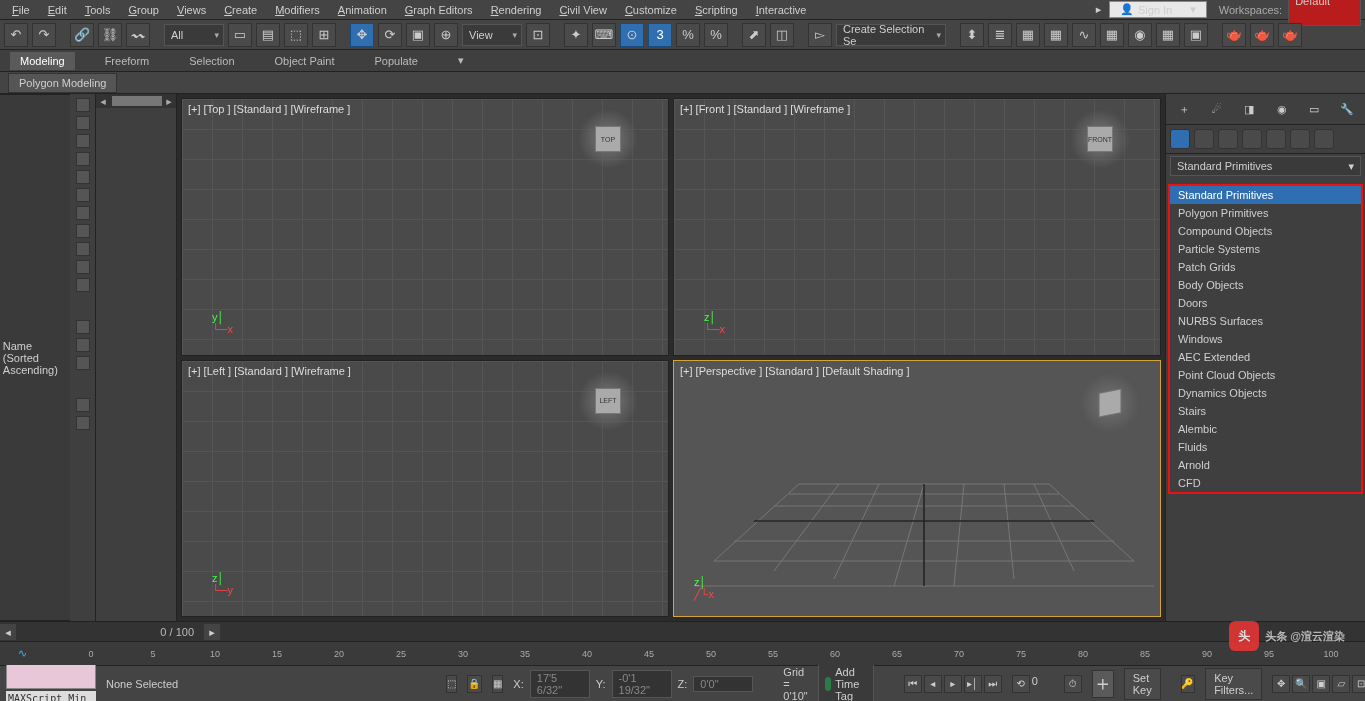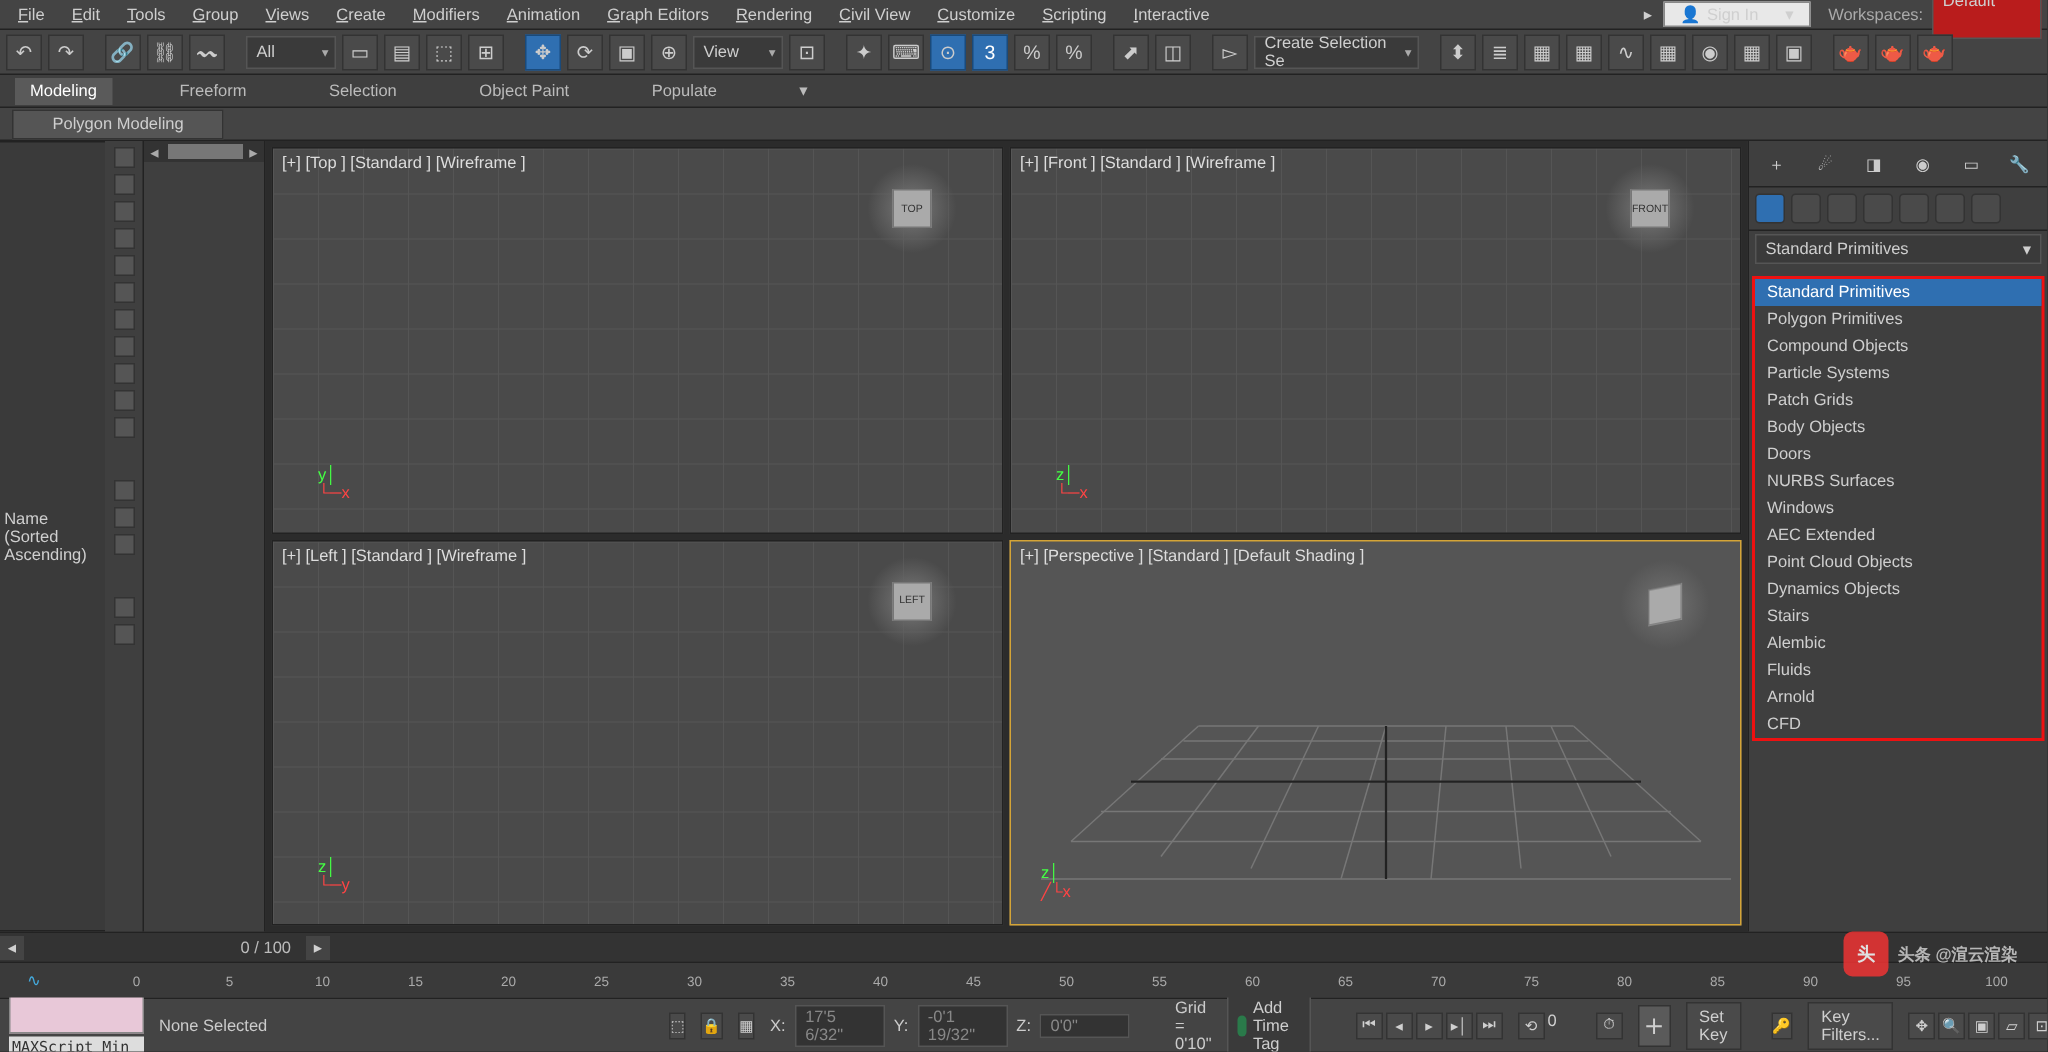--- a/index.html
+++ b/index.html
@@ -11,25 +11,25 @@
 .menubar .spacer { flex:1; }
 .signin { background:#e8e8e8; color:#222; padding:1px 10px; border:1px solid #888; display:flex; align-items:center; gap:4px;}
 .wslabel{color:#aaa;margin-left:10px;}
 .wsval{background:#b91c1c;border:1px solid #555;padding:1px 30px 18px 6px;margin-left:4px;}
 .toolbar { height:30px; background:#444; border-bottom:1px solid #222; padding:0 4px; gap:4px;}
 .tbtn { width:24px; height:24px; background:#4a4a4a; border:1px solid #333; display:flex; align-items:center; justify-content:center; color:#ccc; font-size:13px;}
 .tbtn.on { background:#2f6fb1; border-color:#1a4a7a;}
 .dd { background:#3a3a3a; border:1px solid #555; height:22px; padding:0 18px 0 6px; display:flex; align-items:center; position:relative;}
 .dd::after{content:"▾";position:absolute;right:4px;font-size:9px;color:#aaa;}
 .sep{width:6px;}
-.ribbon { height:22px; background:#3f3f3f; border-bottom:1px solid #222; padding-left:10px; gap:35px;}
+.ribbon { height:22px; background:#3f3f3f; border-bottom:1px solid #222; padding-left:10px; gap:20px;}
 .ribbon .tab{padding:3px 10px;color:#bbb;}
 .ribbon .tab.active{background:#5a5a5a;color:#fff;}
 .subrib{height:22px;background:#444;border-bottom:1px solid #222;}
-.subrib .chip{background:#555;padding:3px 26px;margin-left:8px;border:1px solid #333;}
+.subrib .chip{background:#555;padding:3px 10px;margin-left:8px;border:1px solid #333;}
 .main{display:flex;height:calc(701px - 20px - 30px - 22px - 22px - 60px - 20px);}
 .leftstrip{width:22px;background:#3a3a3a;border-right:1px solid #222;display:flex;flex-direction:column;align-items:center;padding-top:300px;gap:4px;}
 .leftstrip .sq{width:16px;height:16px;background:#4a4a4a;border:1px solid #222;}
 .scene{width:155px;background:#3f3f3f;border-right:1px solid #222;display:flex;flex-direction:row;justify-content:flex-end;}
 .scene .tabs{display:flex;height:30px;align-items:flex-end;}
 .scene .tabs span{flex:1;text-align:center;padding:6px 0;}
 .scene .hdr{background:#3a3a3a;padding:4px 6px;border-top:1px solid #222;border-bottom:1px solid #222;display:flex;align-items:center;gap:6px;}
 .scene .hdr .dot{width:12px;height:12px;border-radius:50%;background:#888;}
 .scene .ic{width:14px;height:14px;background:#555;border:1px solid #333;}
 .scene .icol{display:flex;flex-direction:column;gap:4px;padding:4px;align-items:center;}

